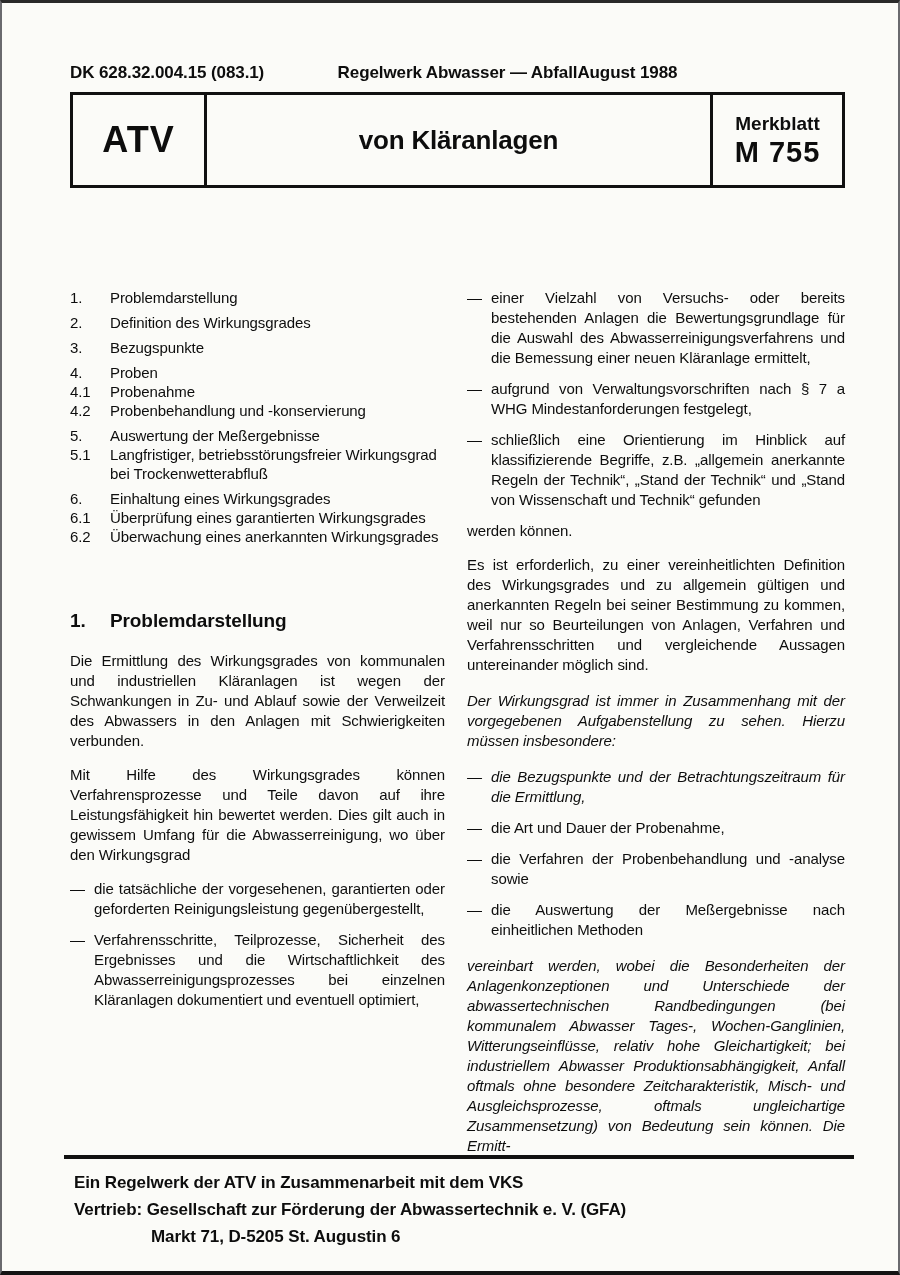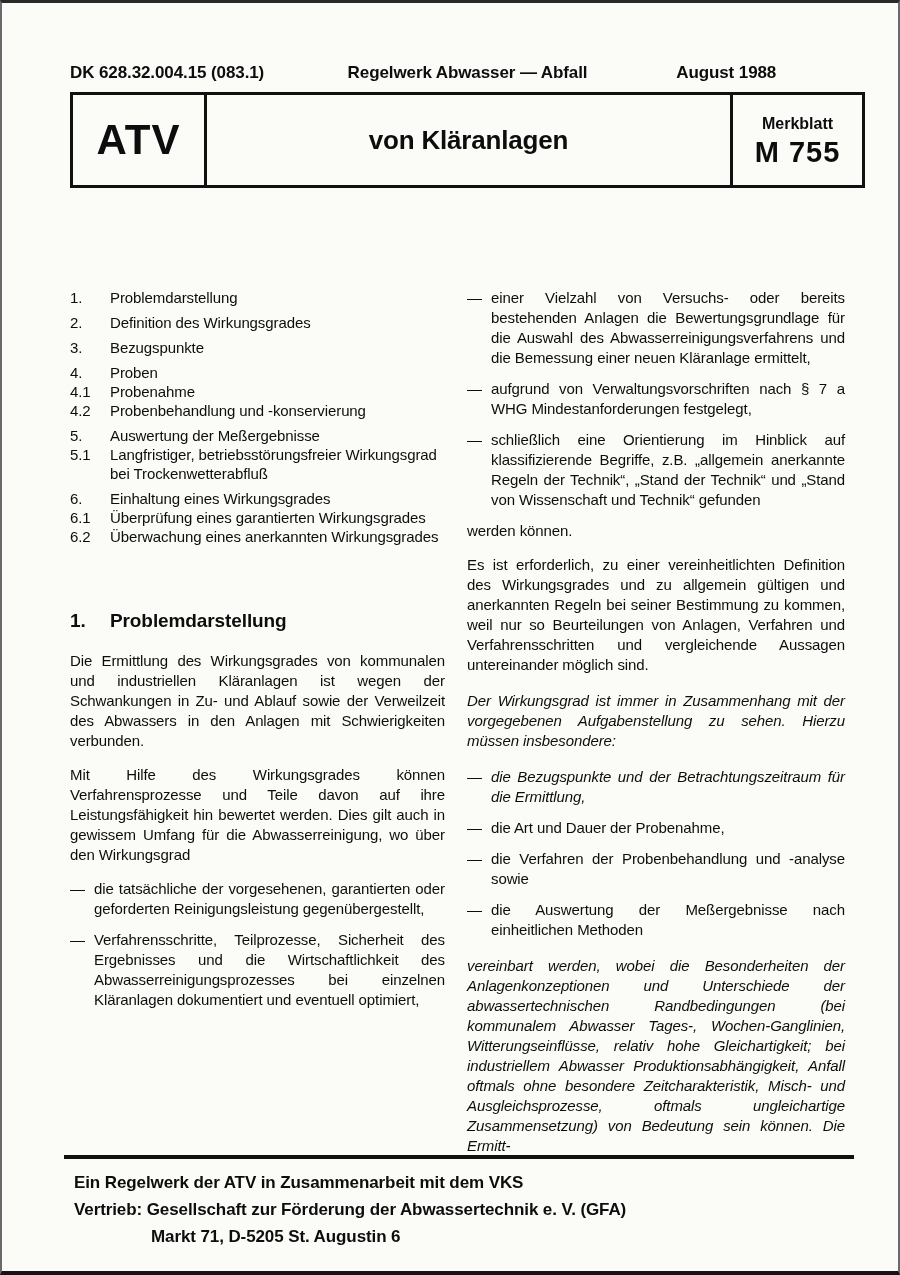--- a/index.html
+++ b/index.html
@@ -5,39 +5,39 @@
   html,body{margin:0;padding:0;background:#9a9a98;}
   .page{
     position:relative;
     width:900px;height:1275px;
     box-sizing:border-box;
     background:#fbfbf8;
     border-top:3px solid #2a2a2a;
     border-left:2px solid #6a6a6e;
     border-right:2px solid #6a6a6e;
     border-bottom:4px solid #141414;
-    padding:60px 33px 0 68px;
+    padding:60px 53px 0 68px;
     font-family:"Liberation Sans", sans-serif;
     color:#0d0d0d;
     overflow:hidden;
   }
   
   .meta-row{display:flex;align-items:baseline;font-weight:bold;font-size:17px;letter-spacing:-0.1px;}
   .meta-row .m-left{flex:1;text-align:left;}
   .meta-row .m-center{flex:0 0 auto;text-align:center;}
-  .meta-row .m-right{flex:1;text-align:center;}
+  .meta-row .m-right{flex:1;text-align:left;}
   
   .header-box{margin-top:9px;display:flex;border:3px solid #111;height:90px;background:#fbfbf8;}
   .hcell{display:flex;flex-direction:column;align-items:center;justify-content:center;}
   .cell-org{width:131px;border-right:3px solid #111;}
-  .org-text{font-size:42px;font-weight:bold;letter-spacing:1px;}
+  .org-text{font-size:36px;font-weight:bold;letter-spacing:1px;}
   .cell-title{flex:1;}
   .title-line{font-size:26px;font-weight:bold;line-height:31px;letter-spacing:-0.2px;}
   .cell-num{width:129px;border-left:3px solid #111;}
-  .doc-type{font-size:16px;font-weight:bold;line-height:24px;}
+  .doc-type{font-size:19px;font-weight:bold;line-height:24px;}
   .doc-number{font-size:29px;font-weight:bold;line-height:33px;letter-spacing:1px;}
   
   .columns{margin-top:100px;display:flex;gap:22px;}
   .col-left{width:375px;flex:none;}
   .col-right{width:378px;flex:none;}
   
   .toc-heading{font-size:20px;font-weight:bold;margin:0 0 21px 0;letter-spacing:0.3px;}
   .toc-row{display:flex;font-size:15px;line-height:19px;letter-spacing:-0.1px;}
   .toc-row.gap{margin-top:6px;}
   .toc-num{width:40px;flex:none;}

